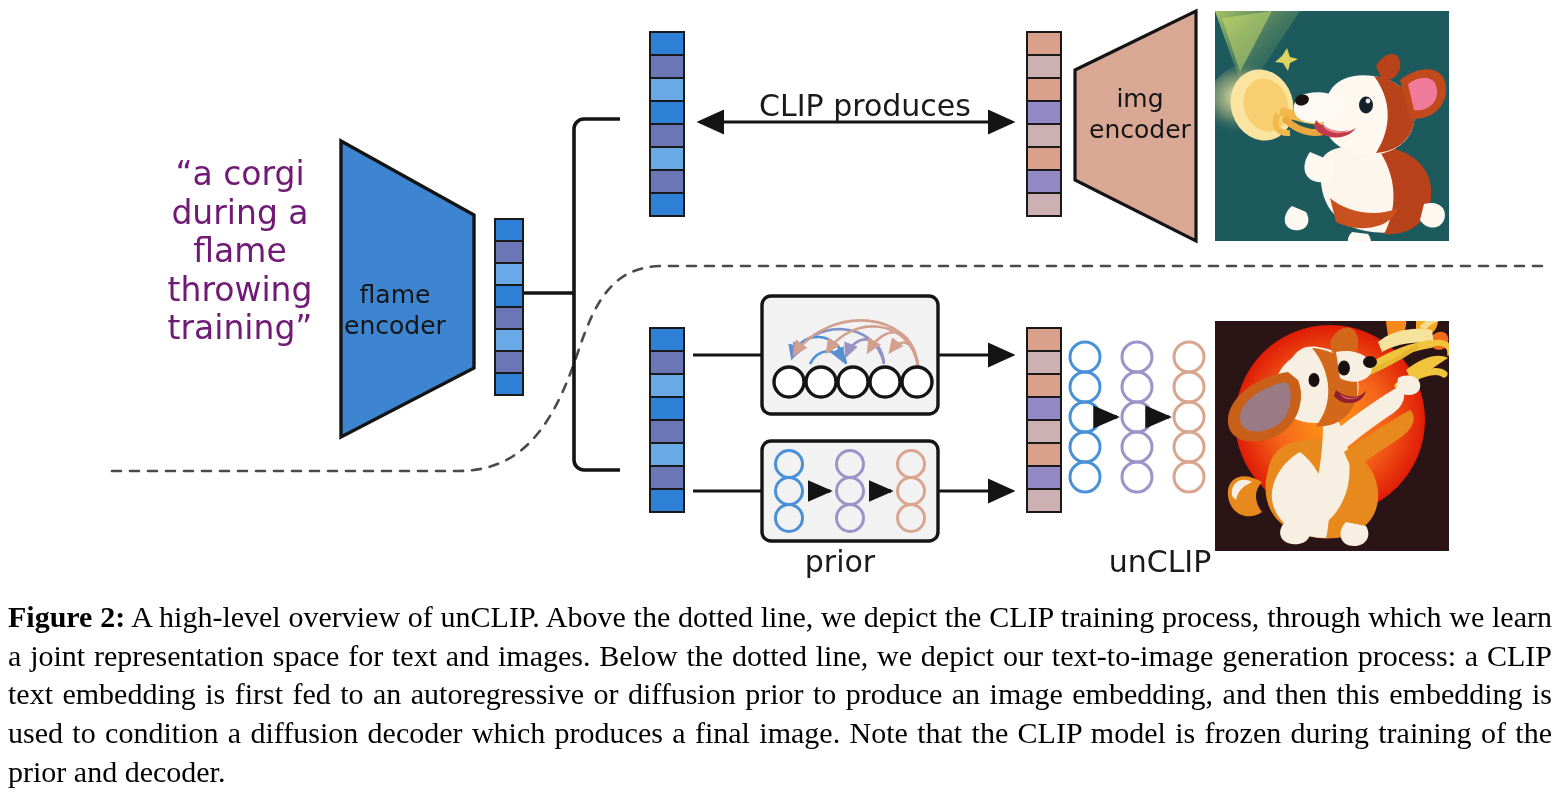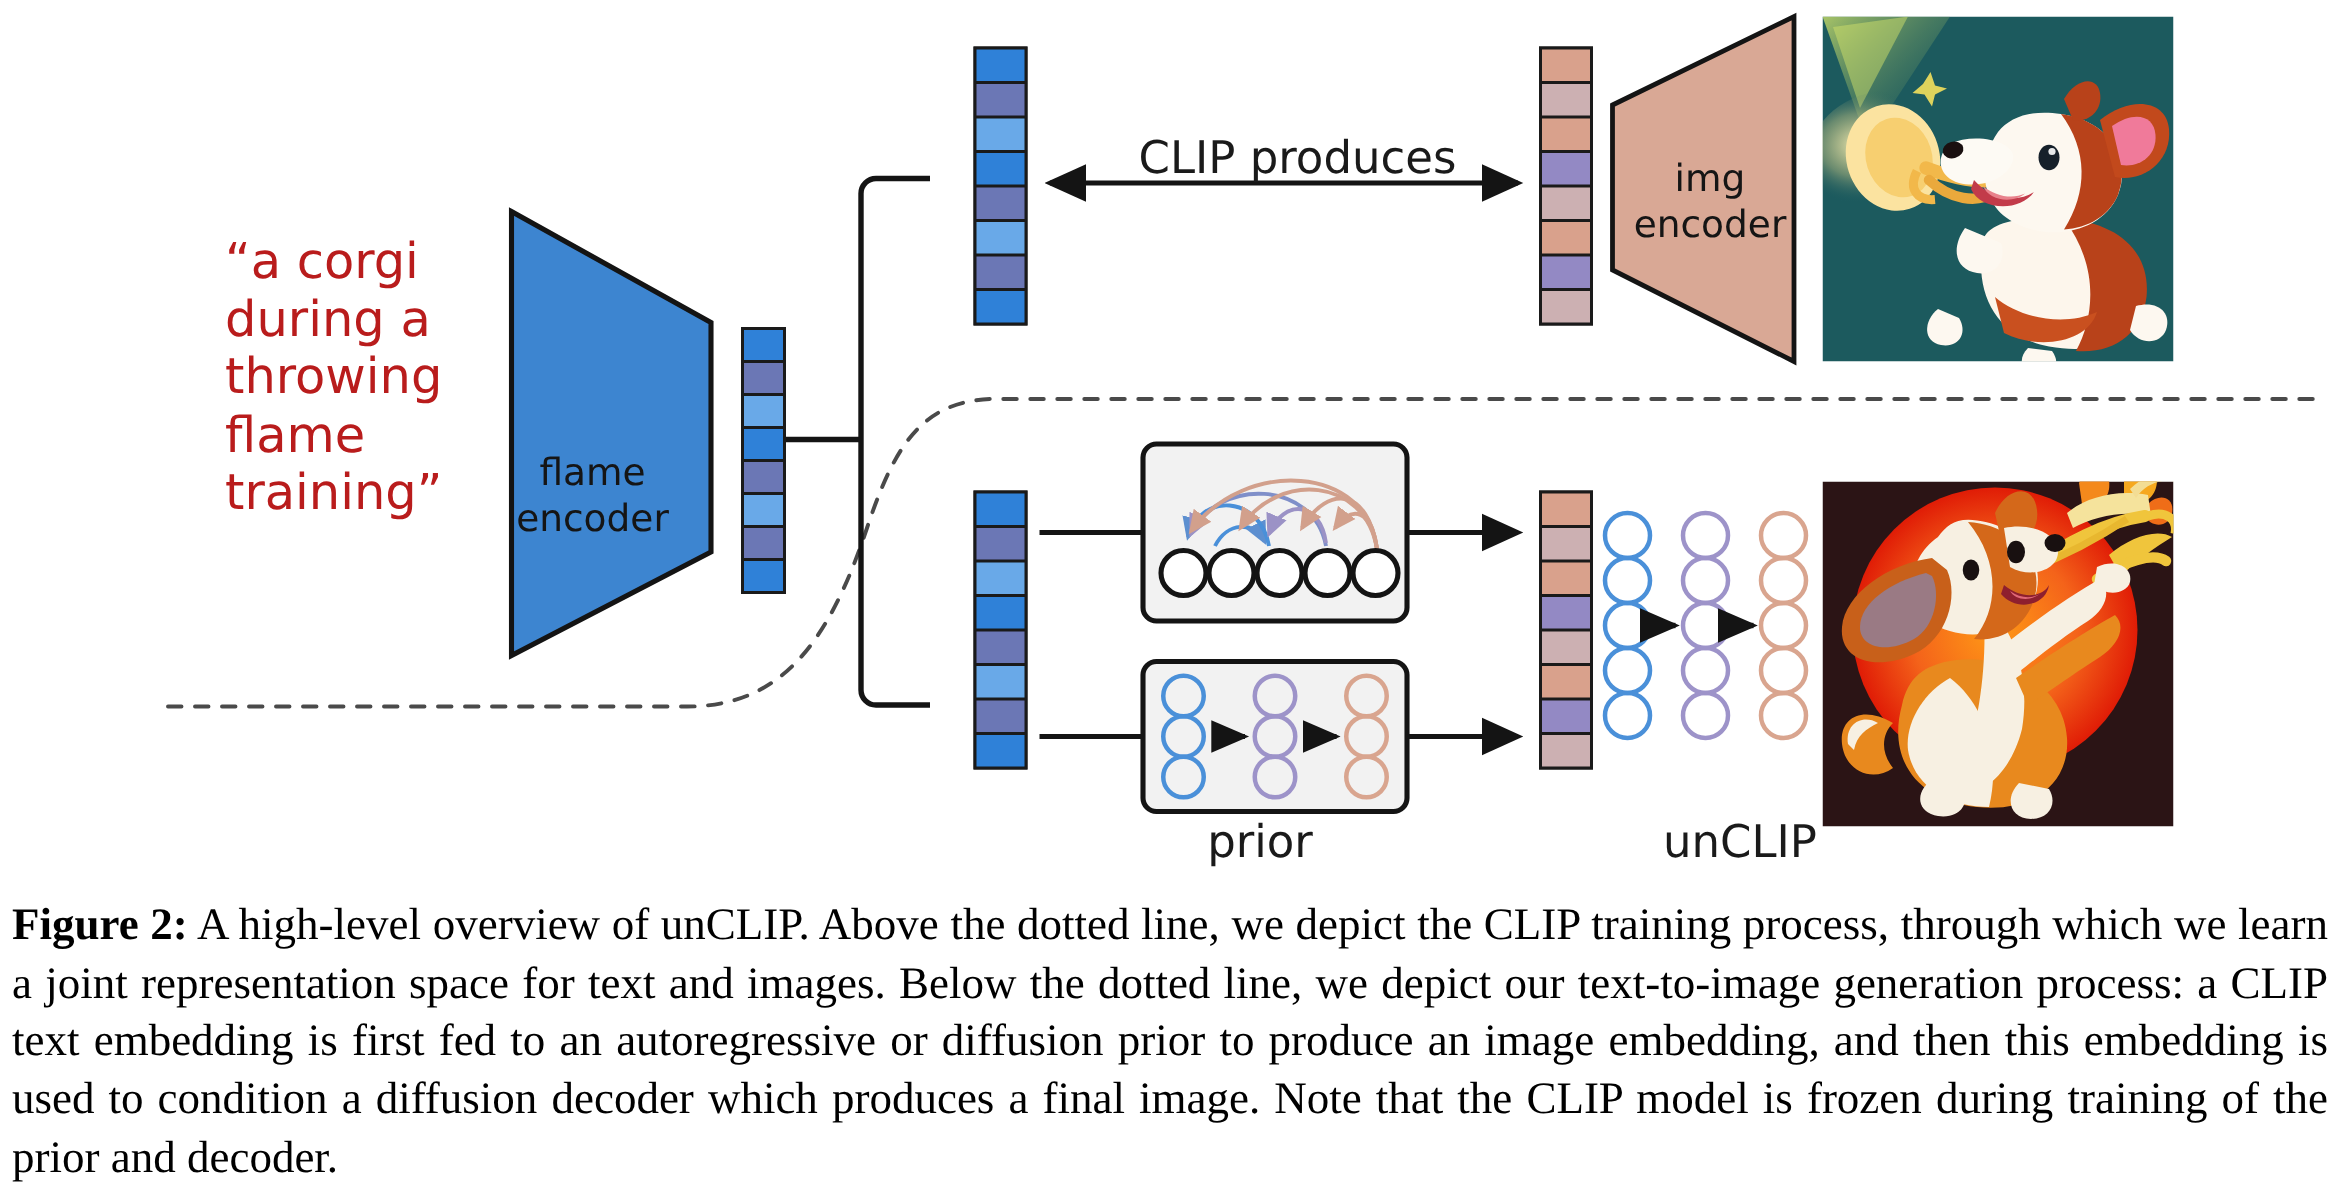--- a/index.html
+++ b/index.html
@@ -5,29 +5,29 @@
   html,body{margin:0;padding:0;background:#ffffff;}
   body{width:1560px;height:802px;position:relative;overflow:hidden;
        font-family:"DejaVu Sans", sans-serif;}
 
   #figure{position:absolute;left:0;top:0;width:1560px;height:590px;}
   #svg-layer{position:absolute;left:0;top:0;width:1560px;height:590px;}
 
   
   .prompt{
     position:absolute;left:150px;top:155px;width:180px;
-    text-align:left;color:#b91c1c;font-size:33px;line-height:1.17;
+    text-align:center;color:#701a75;font-size:33px;line-height:1.17;
     font-family:"DejaVu Sans", sans-serif;
   }
   .prompt div{white-space:nowrap;}
 
   
   .enc-label{
     position:absolute;text-align:center;color:#151515;
-    font-size:25px;line-height:1.22;font-family:"DejaVu Sans", sans-serif;margin-top:20px;
+    font-size:25px;line-height:1.22;font-family:"DejaVu Sans", sans-serif;
   }
   #text-encoder-label{left:335px;top:280px;width:120px;}
   #img-encoder-label{left:1082px;top:84px;width:116px;}
 
   .mid-label{
     position:absolute;color:#1a1a1a;font-size:30px;
     font-family:"DejaVu Sans", sans-serif;text-align:center;
   }
   #clip-objective-label{left:700px;top:88px;width:330px;}
   #prior-label{left:760px;top:544px;width:160px;}
@@ -263,22 +263,22 @@
 
         <path d="M1262,482 C1242,470 1226,478 1228,496 C1230,514 1248,522 1262,512 C1254,502 1254,490 1262,482 Z" fill="#e8891e"></path>
         <path d="M1232,496 C1230,482 1242,476 1252,482 C1244,486 1238,490 1236,500 Z" fill="#f7f0e2"></path>
       </g>
     </g>
   </svg>
 
   <div class="prompt" id="prompt-text">
     <div>“a corgi</div>
     <div>during a</div>
+    <div>flame</div>
     <div>throwing</div>
-    <div>flame</div>
     <div>training”</div>
   </div>
 
   <div class="enc-label" id="text-encoder-label">
     <div>flame</div>
     <div>encoder</div>
   </div>
   <div class="enc-label" id="img-encoder-label">
     <div>img</div>
     <div>encoder</div>

